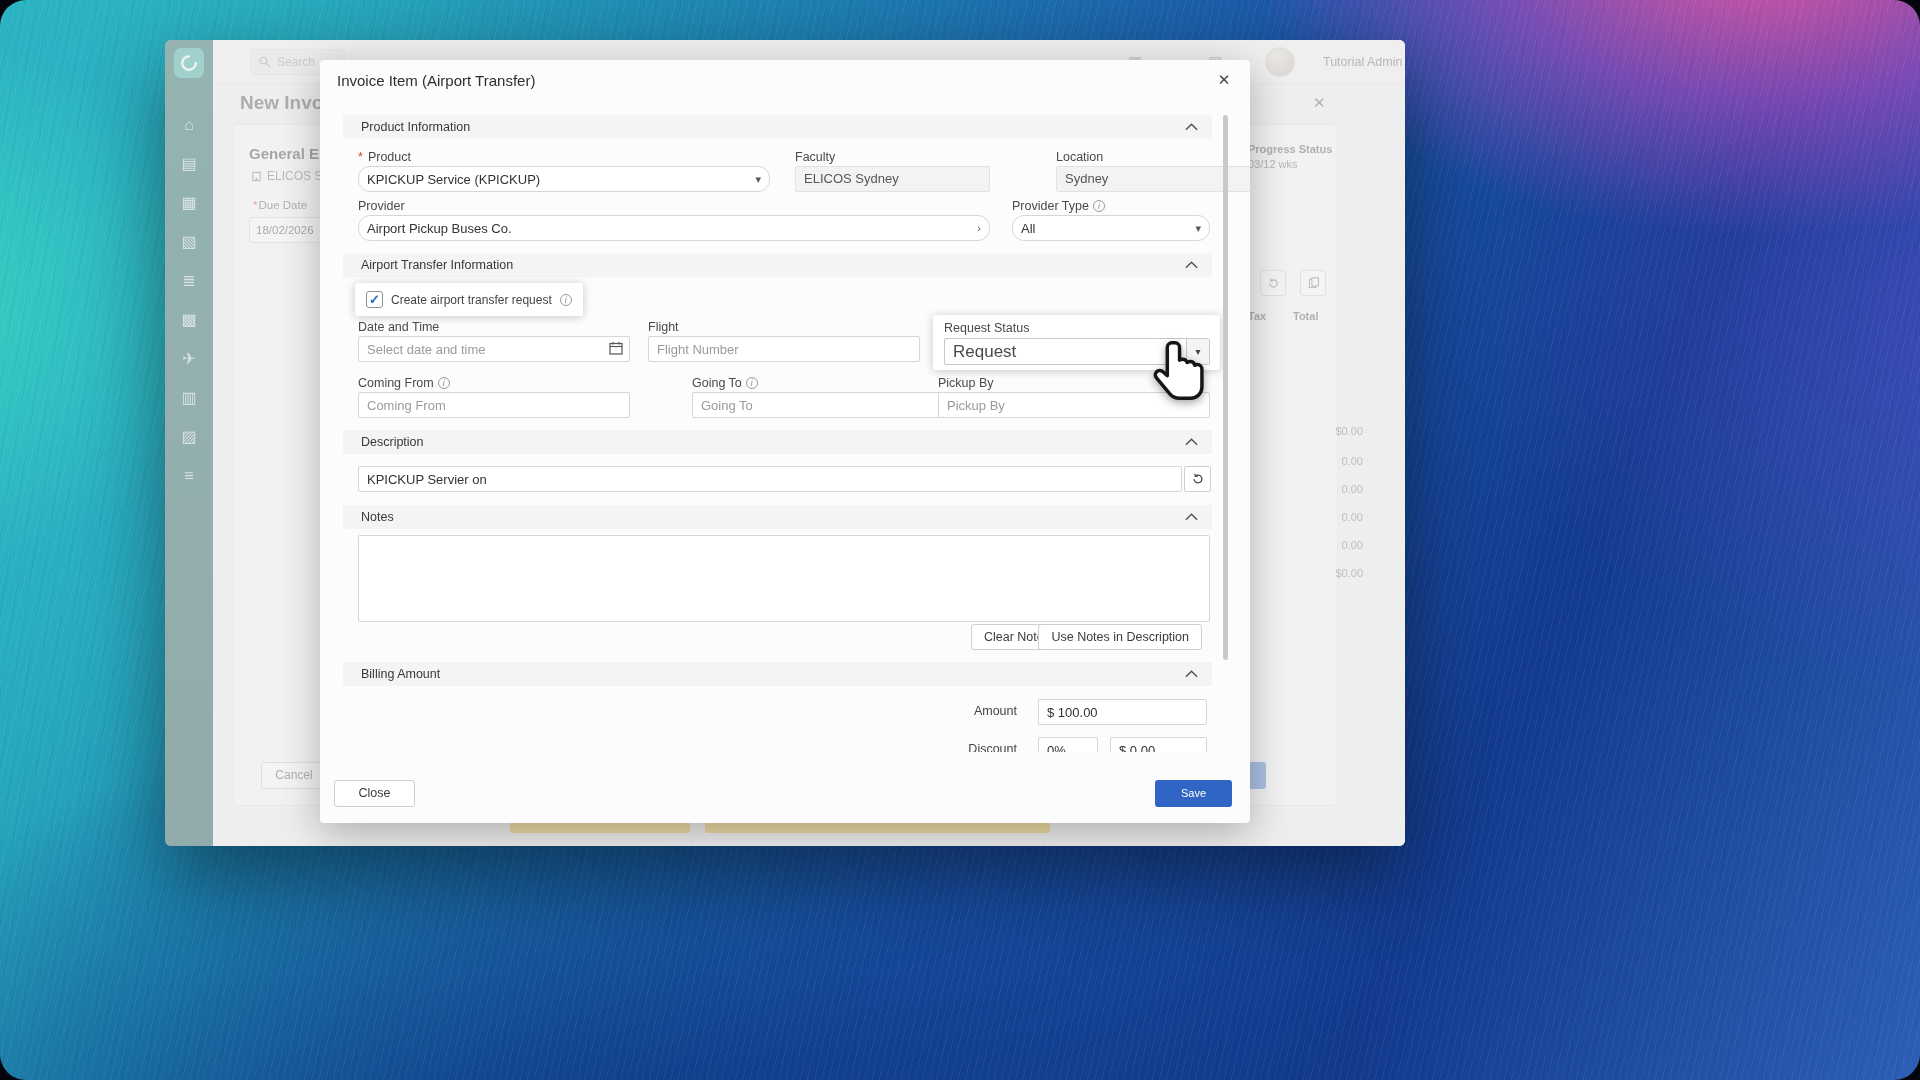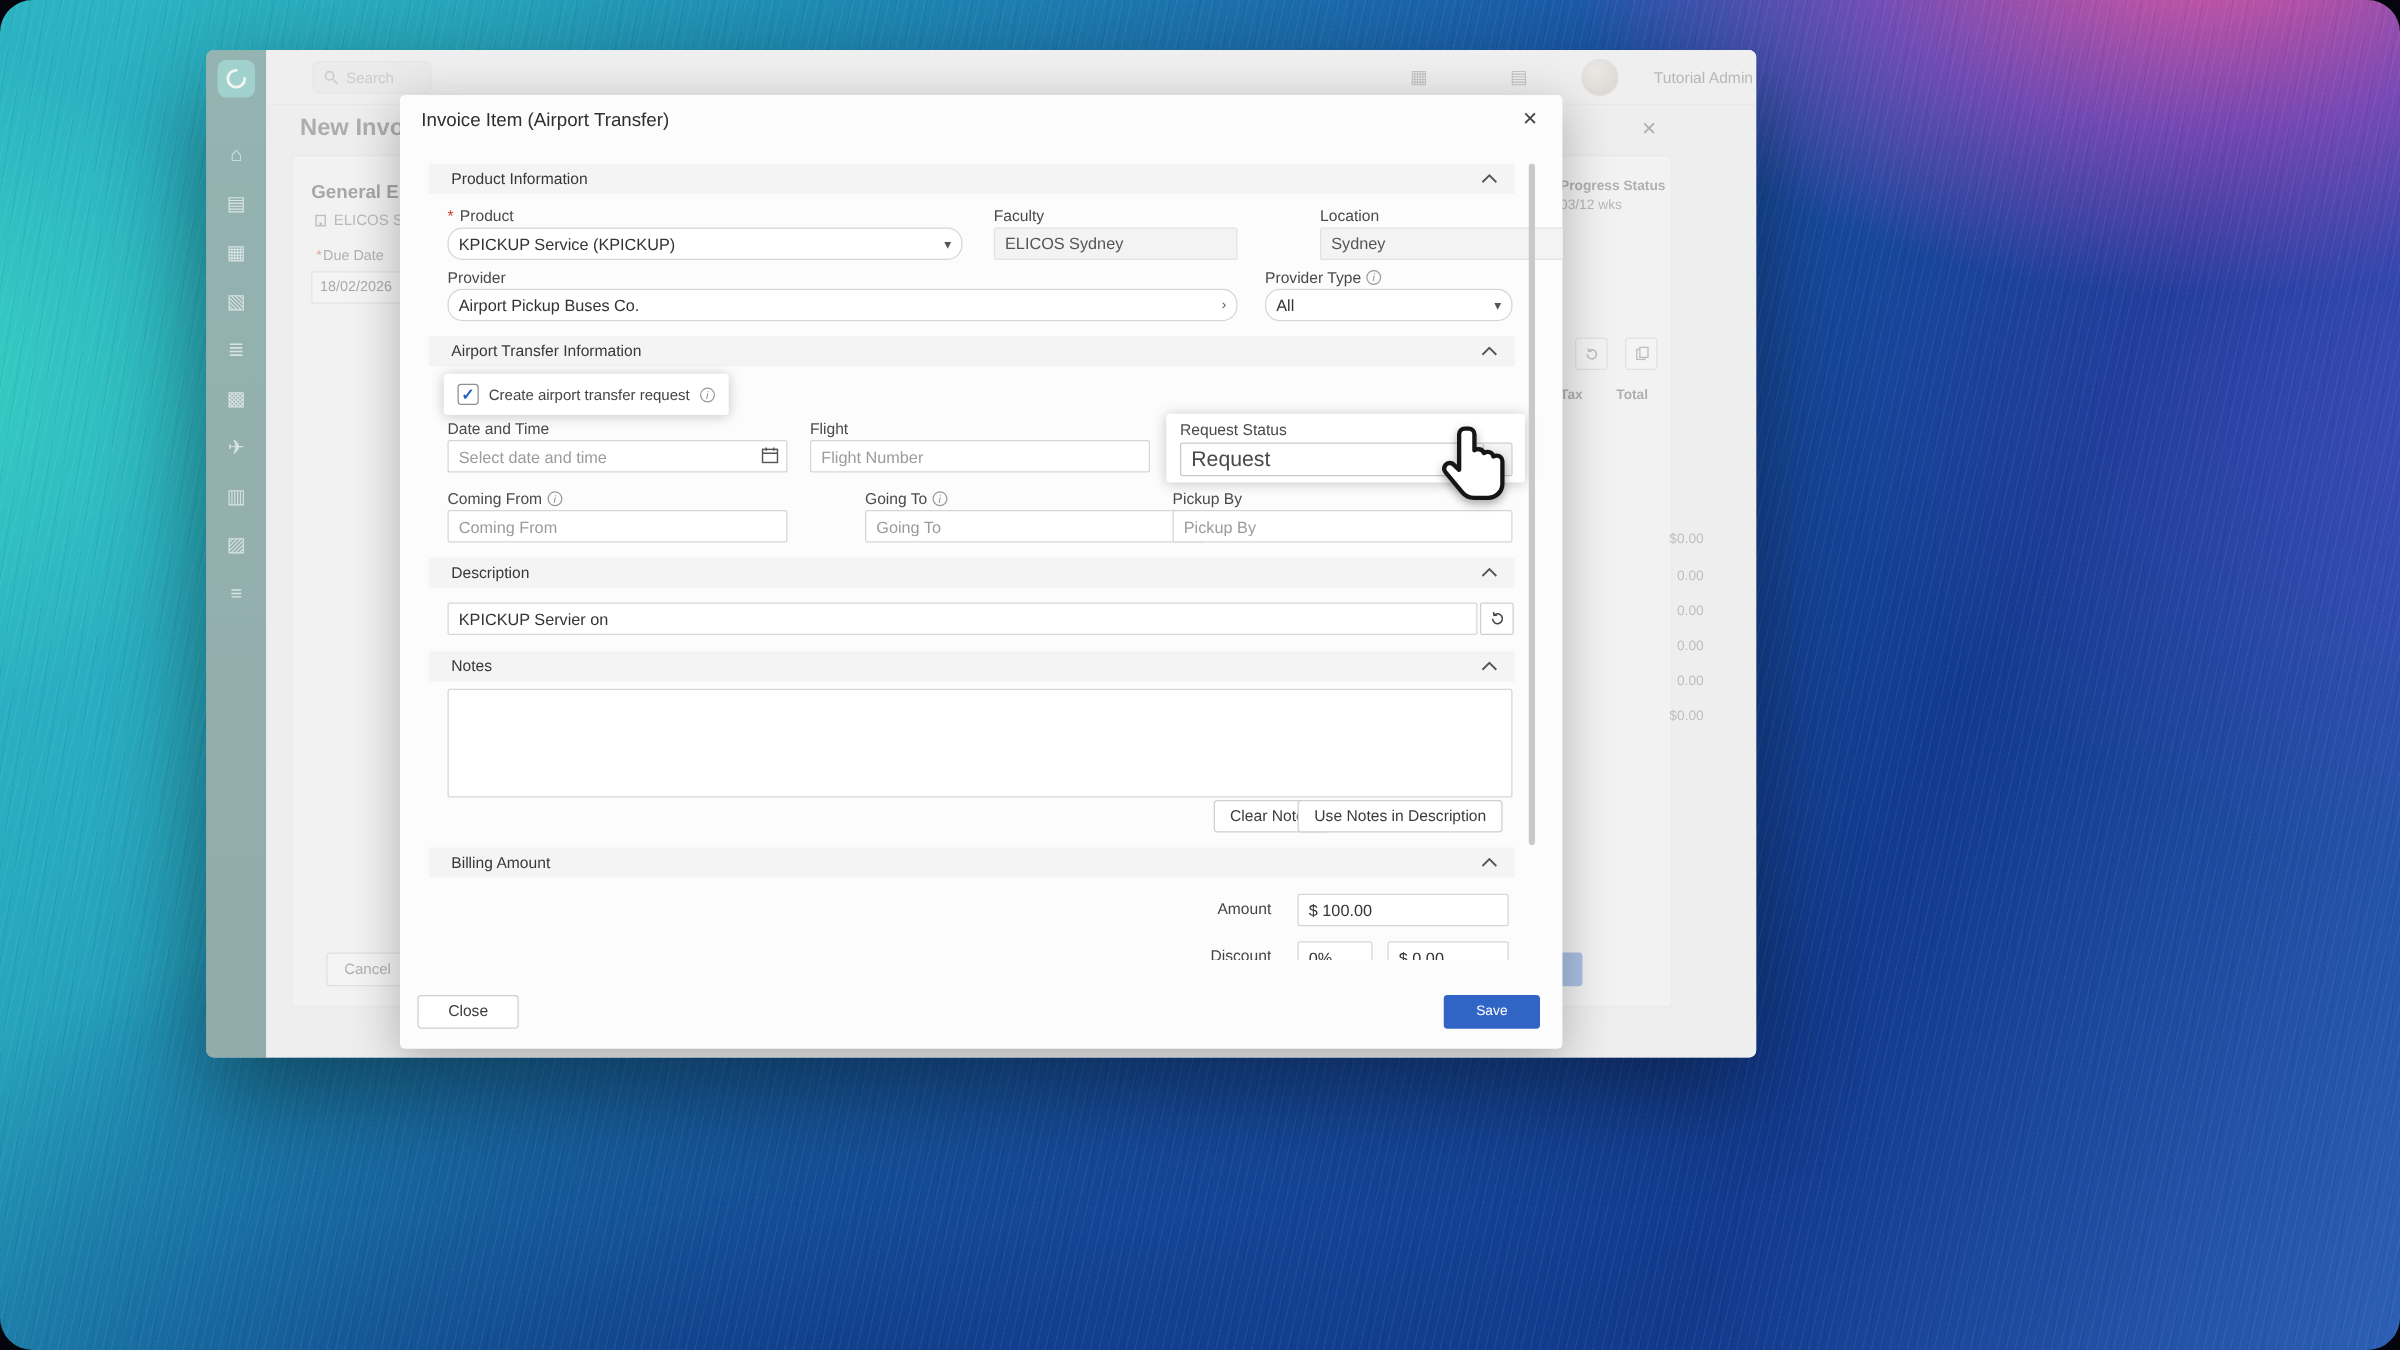--- a/index.html
+++ b/index.html
@@ -65,21 +65,21 @@
   .side-val { position:absolute; font-size:11px; color:#666; }
   .mini-btn { position:absolute; width:26px; height:26px; border:1px solid #d0d0d0; border-radius:3px;
     background:#fff; color:#777; display:flex; align-items:center; justify-content:center; cursor:pointer; }
   .num { position:absolute; font-size:11px; color:#777; width:52px; text-align:right; }
   .ybar { position:absolute; height:11px; background:#f2c23a; border-radius:2px; }
 
   
   .dim { position:absolute; inset:0; background:rgba(236,236,236,.6); }
 
   
-  .modal { position:absolute; left:155px; top:36px; width:930px; height:763px; background:#fcfcfc;
+  .modal { position:absolute; left:155px; top:20px; width:930px; height:763px; background:#fcfcfc;
     border-radius:4px; box-shadow:0 10px 40px rgba(0,0,0,.28); }
   .m-title { position:absolute; left:17px; top:0; height:40px; line-height:42px; font-size:15px; color:#2e2e2e; }
   .m-x { position:absolute; right:16px; top:10px; width:20px; height:20px; font-size:15px; color:#444;
     text-align:center; line-height:20px; cursor:pointer; }
   .m-content { position:absolute; left:0; top:40px; width:930px; height:652px; overflow:hidden; }
   .sbar { position:absolute; left:903px; top:15px; width:5px; height:545px; background:#c9c9c9; border-radius:3px; cursor:pointer; }
 
   .sec { left:23px; width:869px; height:24px; background:#f4f4f4; display:flex; align-items:center;
     padding:0 14px 0 18px; cursor:pointer; }
   .sec-t { font-size:12.5px; color:#383838; flex:1; }

